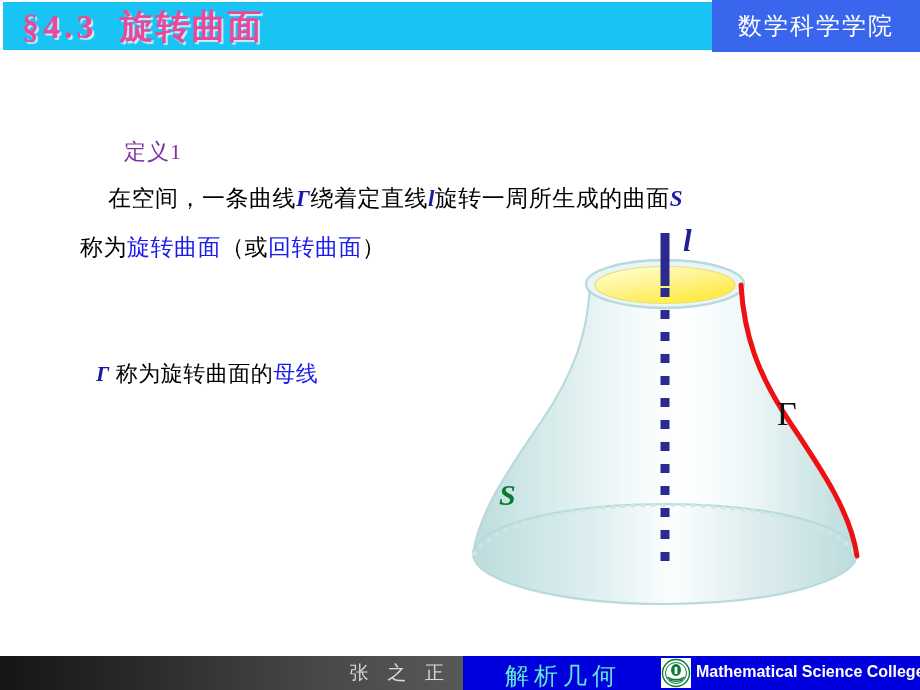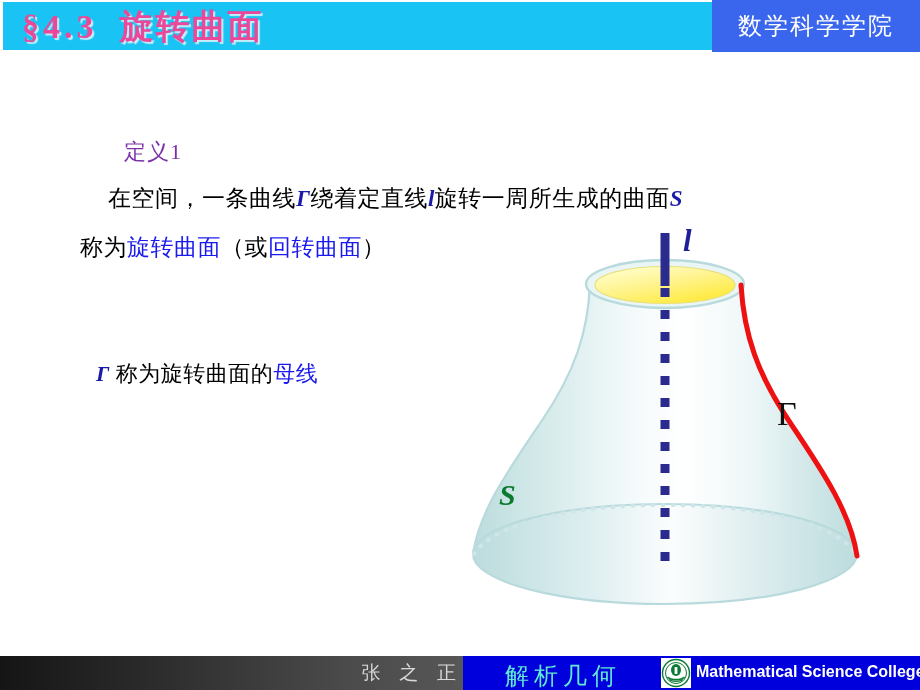--- a/index.html
+++ b/index.html
@@ -146,21 +146,20 @@
     width: 920px; height: 34px;
   }
   #footer-dark {
     position: absolute;
     left: 0; top: 0;
     width: 463px; height: 34px;
     background: linear-gradient(to right, #151515 0%, #2a2a2a 30%, #4a4a4a 72%, #585858 100%);
     display: flex;
     align-items: center;
     justify-content: flex-end;
-    padding-left: 12px;
   }
   #author-name {
     color: #d8d8d8;
     font-size: 19px;
     letter-spacing: 7px;
     padding-right: 12px;
     white-space: nowrap;
   }
   #footer-blue {
     position: absolute;

